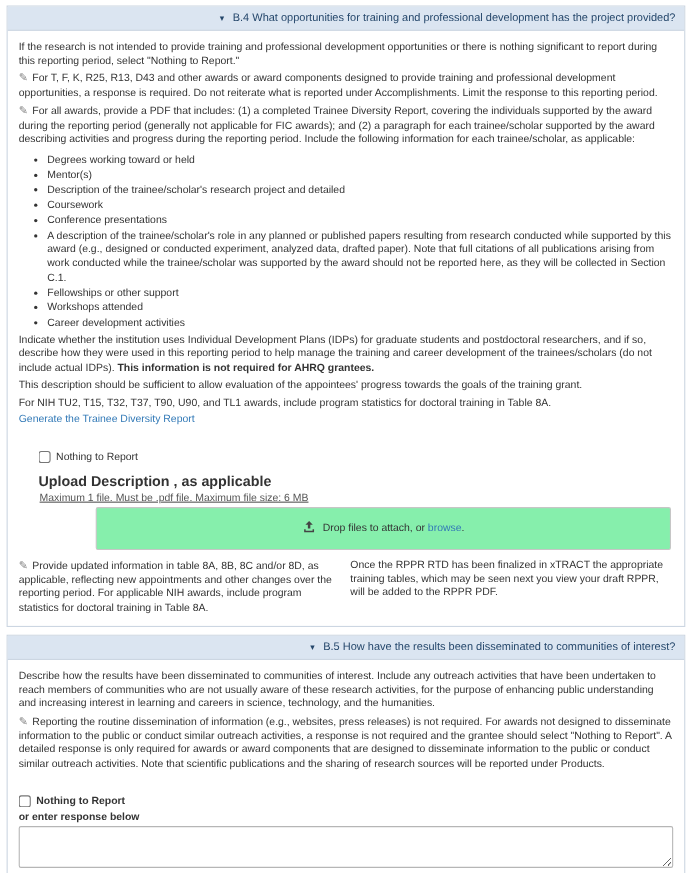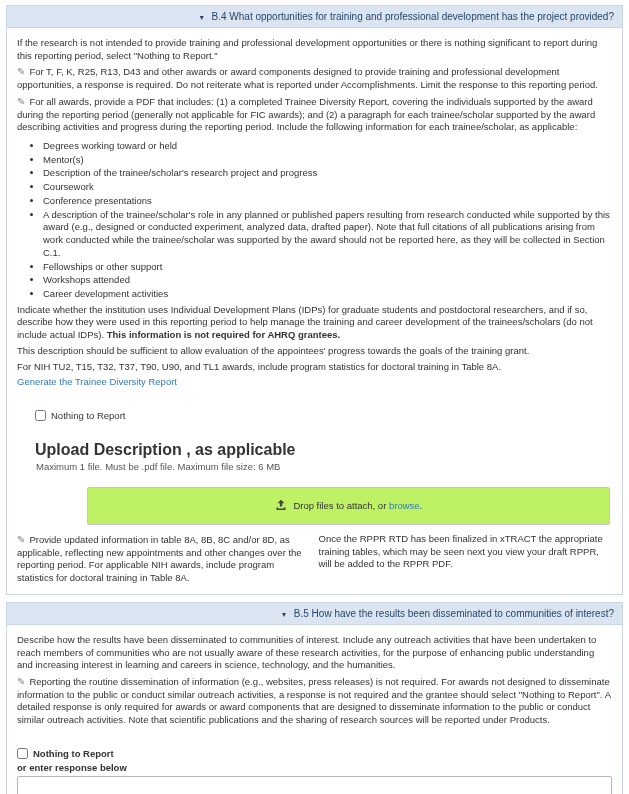--- a/index.html
+++ b/index.html
@@ -34,27 +34,27 @@
   li { margin: 1px 0; line-height: 1.34; }
 
   .pencil { color: #888; margin-right: 4px; font-size: 10px; }
   a { color: #337ab7; text-decoration: none; cursor: pointer; }
   .bold { font-weight: bold; }
 
   .check-line { display: flex; align-items: center; gap: 5px; margin: 21px 0 3px 0; }
   .check-line input { width: 11px; height: 11px; margin: 0; }
   .indent { margin-left: 18px; }
 
-  .upload-title { font-weight: bold; margin: 20px 0 2px 18px; font-size: 16px; }
-  .upload-hint { color: #555; margin: 0 0 15px 19px; }
+  .upload-title { font-weight: bold; margin: 9px 0 2px 18px; font-size: 13px; }
+  .upload-hint { color: #555; margin: 0 0 3px 19px; text-decoration: underline; }
 
   .dropzone {
     border: 1px solid #c6c6c6;
     border-radius: 2px;
-    background: #bef264;
+    background: #86efac;
     margin: 3px 2px 8px 70px;
     padding: 11px 8px;
     text-align: center;
   }
   .upload-icon { vertical-align: -2px; margin-right: 4px; }
 
   .twocol { display: flex; gap: 8px; margin-top: 3px; justify-content: space-between; }
   .twocol .col { flex: 1; line-height: 1.34; }
 
   textarea {
@@ -83,21 +83,21 @@
       <p>If the research is not intended to provide training and professional development opportunities or there is nothing significant to report during this reporting period, select "Nothing to Report."</p>
       <p>
         <span class="pencil">✎</span><span>For T, F, K, R25, R13, D43 and other awards or award components designed to provide training and professional development opportunities, a response is required. Do not reiterate what is reported under Accomplishments. Limit the response to this reporting period.</span>
       </p>
       <p>
         <span class="pencil">✎</span><span>For all awards, provide a PDF that includes: (1) a completed Trainee Diversity Report, covering the individuals supported by the award during the reporting period (generally not applicable for FIC awards); and (2) a paragraph for each trainee/scholar supported by the award describing activities and progress during the reporting period. Include the following information for each trainee/scholar, as applicable:</span>
       </p>
       <ul>
         <li>Degrees working toward or held</li>
         <li>Mentor(s)</li>
-        <li>Description of the trainee/scholar's research project and progress</li>
+        <li>Description of the trainee/scholar's research project and detailed</li>
         <li>Coursework</li>
         <li>Conference presentations</li>
         <li>A description of the trainee/scholar's role in any planned or published papers resulting from research conducted while supported by this award (e.g., designed or conducted experiment, analyzed data, drafted paper). Note that full citations of all publications arising from work conducted while the trainee/scholar was supported by the award should not be reported here, as they will be collected in Section C.1.</li>
         <li>Fellowships or other support</li>
         <li>Workshops attended</li>
         <li>Career development activities</li>
       </ul>
       <p>
         <span>Indicate whether the institution uses Individual Development Plans (IDPs) for graduate students and postdoctoral researchers, and if so, describe how they were used in this reporting period to help manage the training and career development of the trainees/scholars (do not include actual IDPs).</span>
         <strong>This information is not required for AHRQ grantees.</strong>

